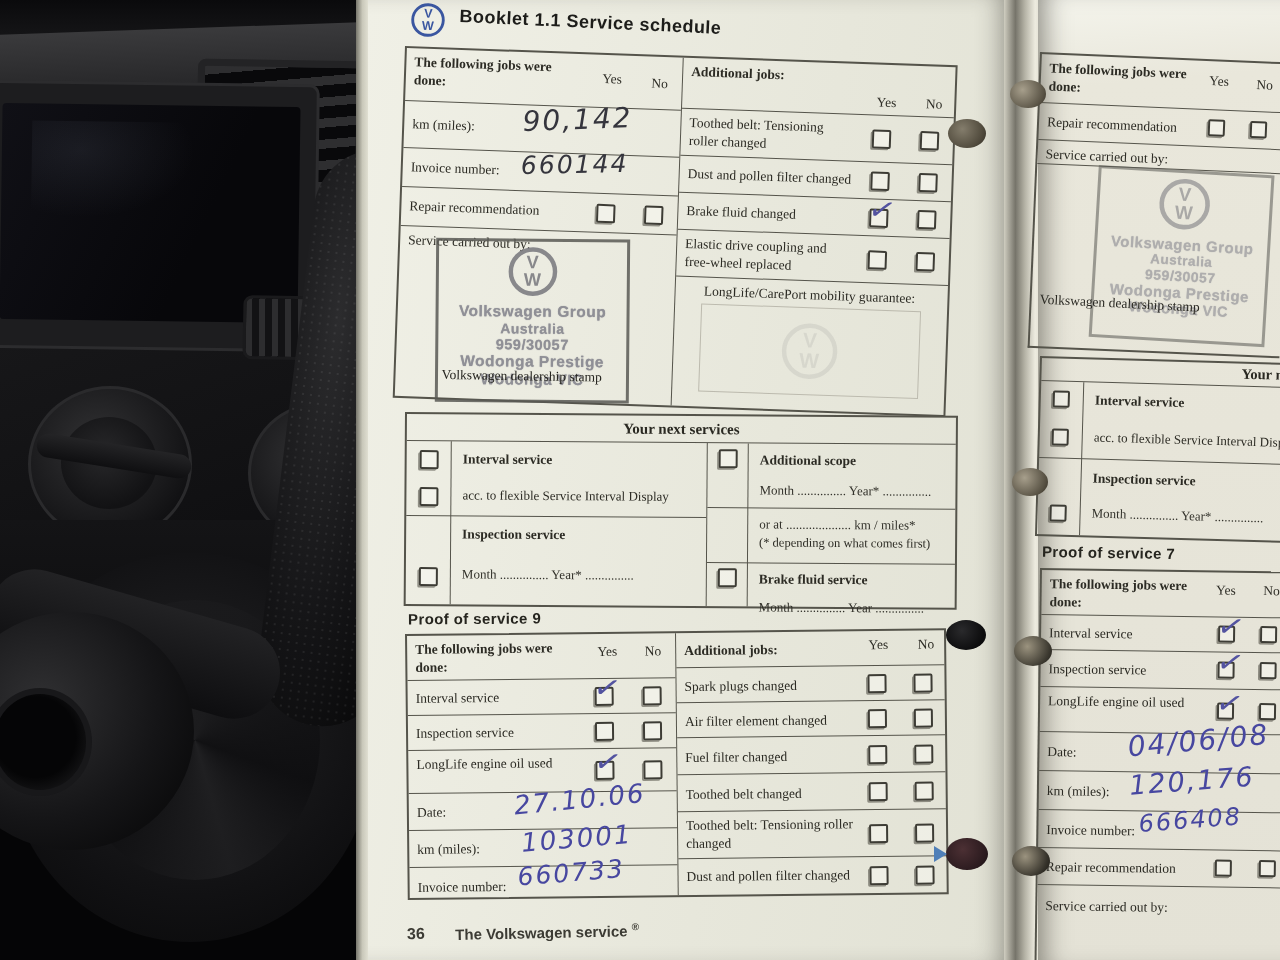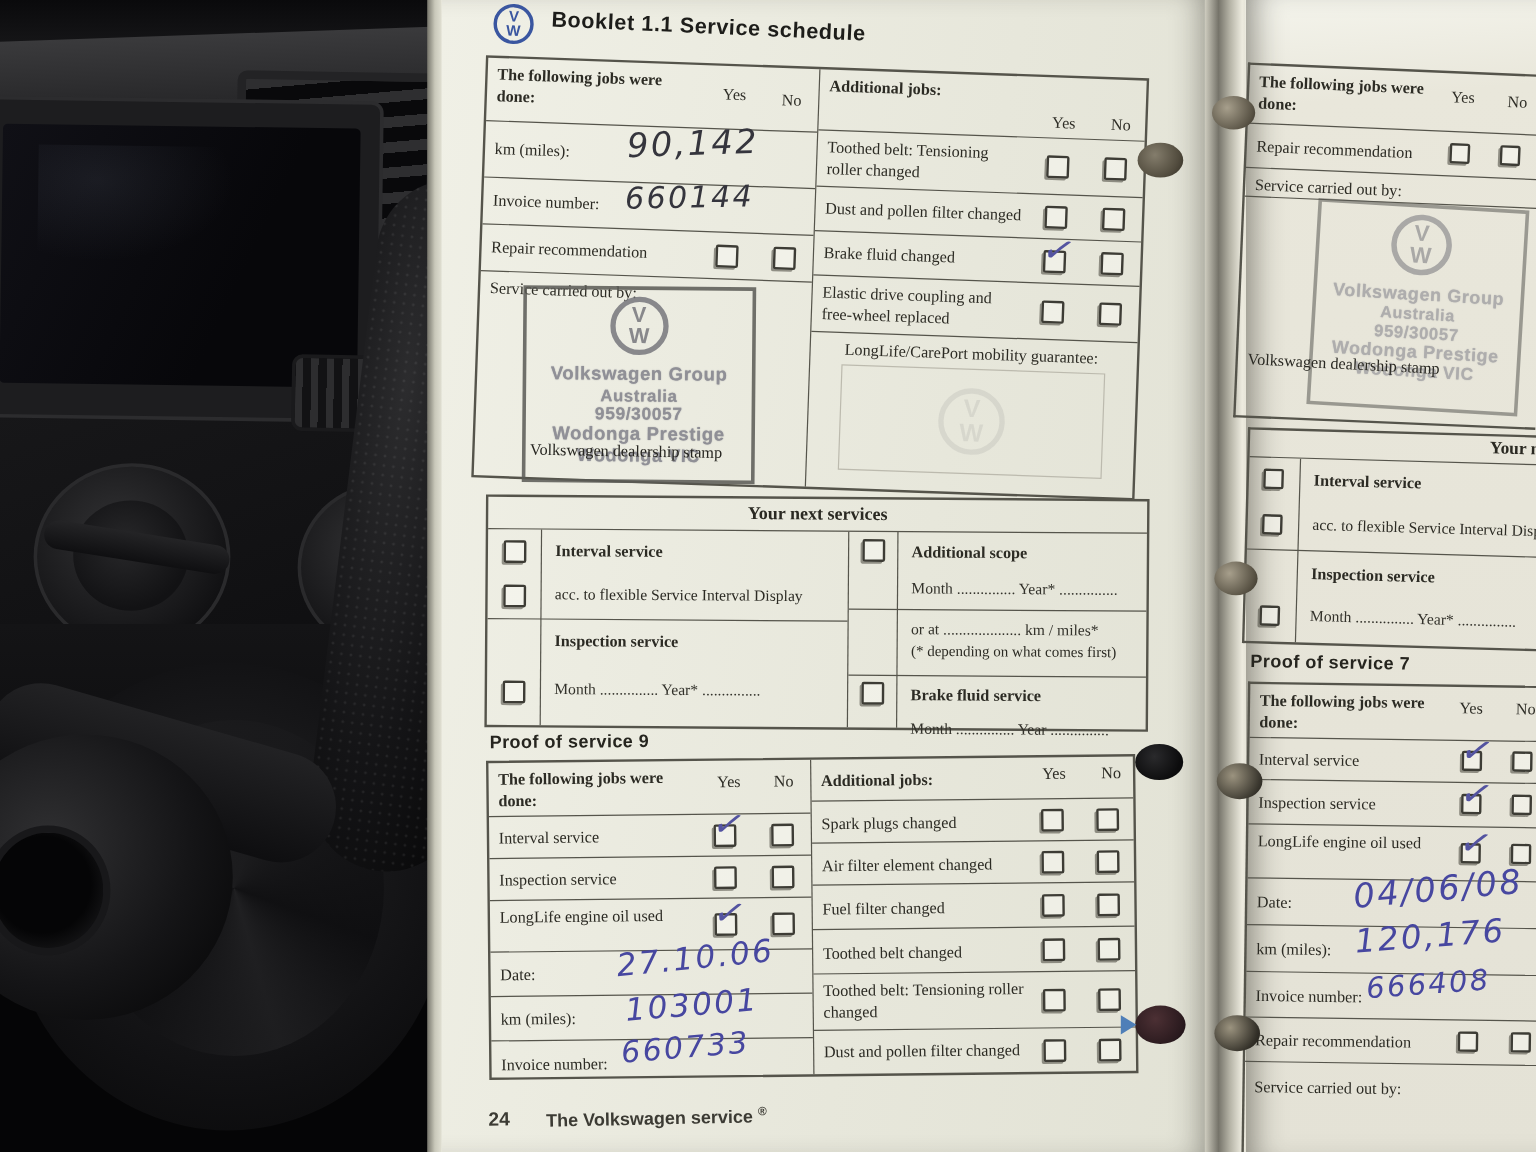--- a/index.html
+++ b/index.html
@@ -313,21 +313,21 @@
         <span class="cb cb-no" style="right:12px;"></span>
       </div>
       <div class="row last">
         <span class="lbl" style="padding-top:9px;">Dust and pollen filter changed</span>
         <span class="cb cb-yes" style="right:58px;"></span>
         <span class="cb cb-no" style="right:12px;"></span>
       </div>
     </div>
   </div>
 
-  <div class="abs sans" style="left:407px;top:925px;font-size:16px;font-weight:bold;color:#3c3b34;transform:rotate(-1deg);">24</div>
+  <div class="abs sans" style="left:407px;top:925px;font-size:16px;font-weight:bold;color:#3c3b34;transform:rotate(-1deg);">36</div>
   <div class="abs sans" style="left:455px;top:925px;font-size:15px;font-weight:bold;color:#3c3b34;transform:rotate(-1.2deg);transform-origin:left top;">
     <span>The Volkswagen service</span>
     <sup style="font-size:10px;">®</sup>
   </div>
 
   <div class="tbl" style="left:1040px;top:52px;width:250px;height:292px;transform:rotate(2.4deg);transform-origin:left top;border-right:none;">
     <div class="row" style="height:48px;">
       <span class="lbl b" style="width:165px;">The following jobs were done:</span>
       <span class="yn" style="right:62px;top:12px;">Yes</span>
       <span class="yn" style="right:18px;top:14px;">No</span>

